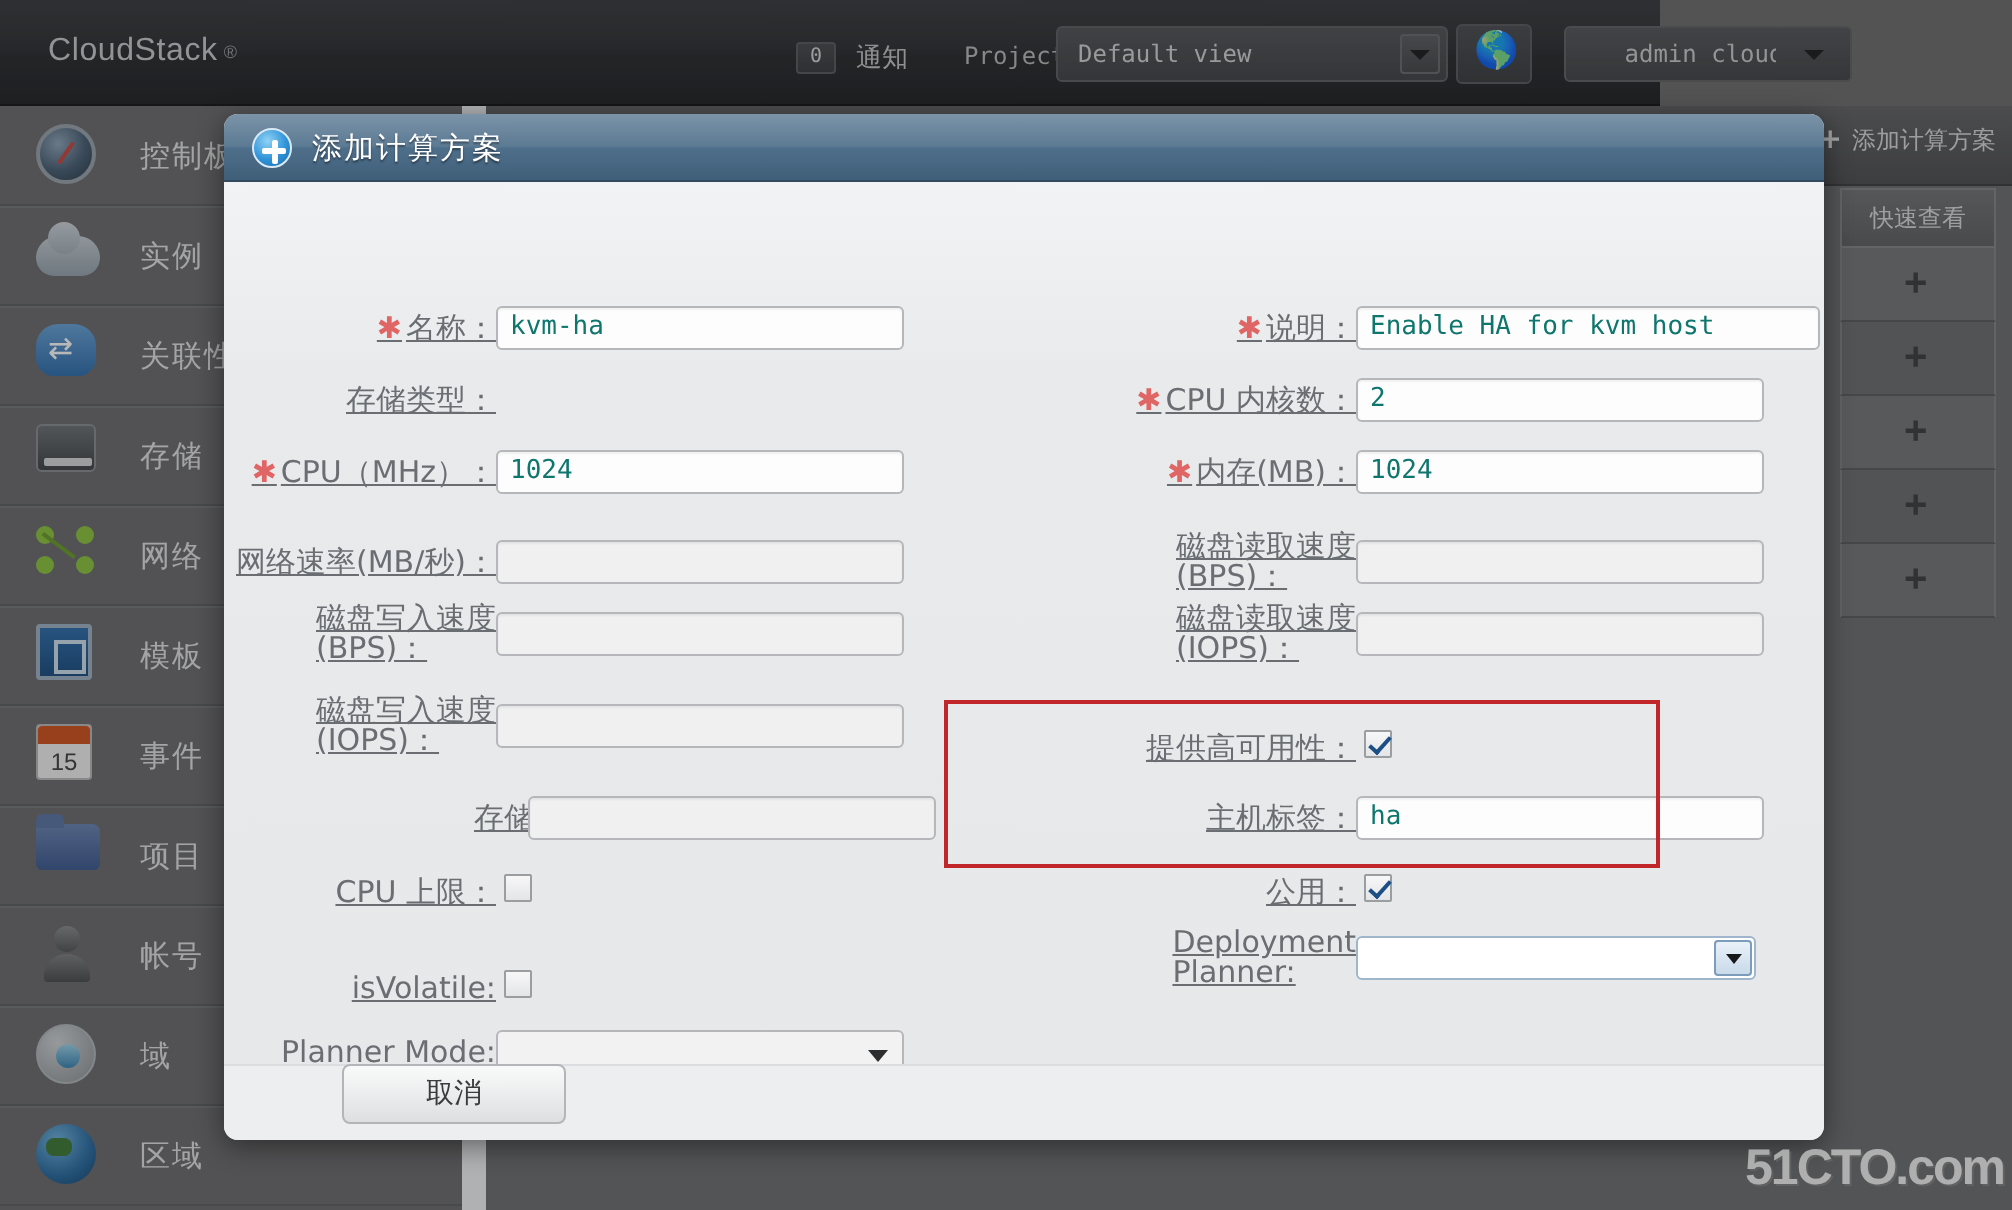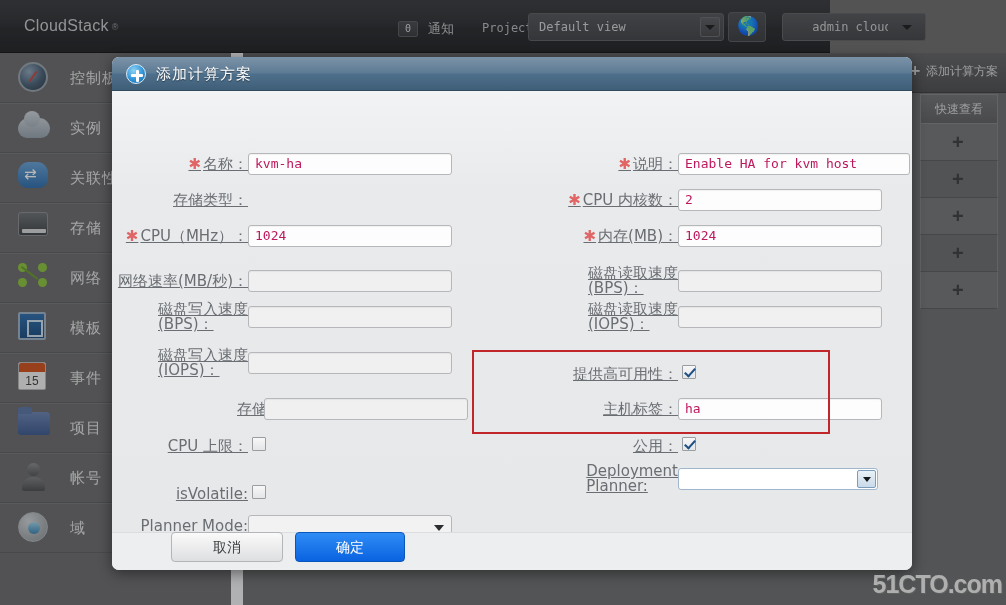--- a/index.html
+++ b/index.html
@@ -321,21 +321,21 @@
   .flabel .req { color: #e06565; margin-right: 2px; }
   .flabel .l2 { display: block; }
 
   .finput {
     position: absolute;
     height: 22px;
     background: #fdfdfd;
     border: 1px solid #b5b7ba;
     border-radius: 3px;
     font-size: 13px;
-    color: #be185d;
+    color: #0f766e;
     padding: 0 6px;
     line-height: 20px;
     font-family: "DejaVu Sans Mono", monospace;
     box-shadow: inset 0 1px 1px rgba(0,0,0,.05);
   }
   .finput.empty { background: #f0f0f1; }
 
   .fselect {
     position: absolute;
     height: 22px;
@@ -547,20 +547,24 @@
       <span class="nav-label">项目</span>
     </div>
     <div class="nav-item">
       <span class="nav-ico ic-user"></span>
       <span class="nav-label">帐号</span>
     </div>
     <div class="nav-item">
       <span class="nav-ico ic-domain"></span>
       <span class="nav-label">域</span>
     </div>
+    <div class="nav-item">
+      <span class="nav-ico ic-region"></span>
+      <span class="nav-label">区域</span>
+    </div>
   </div>
 
   <div class="overlay"></div>
 
   <div class="dialog">
     <div class="dlg-head">
       <span class="dlg-plus"></span>
       <span class="dlg-title">添加计算方案</span>
     </div>
 
@@ -673,19 +677,18 @@
       </div>
 
       <div class="hl-box" style="left:360px;top:259px;width:358px;height:84px"></div>
 
     </div>
 
     <div class="dlg-foot"></div>
   </div>
 
   <div class="btn-cancel">取消</div>
-  <div class="btn-ok">确定</div>
 
   <div class="wm">
     <div class="w1">51CTO.com</div>
   </div>
 
 </div>
 
 </body></html>

